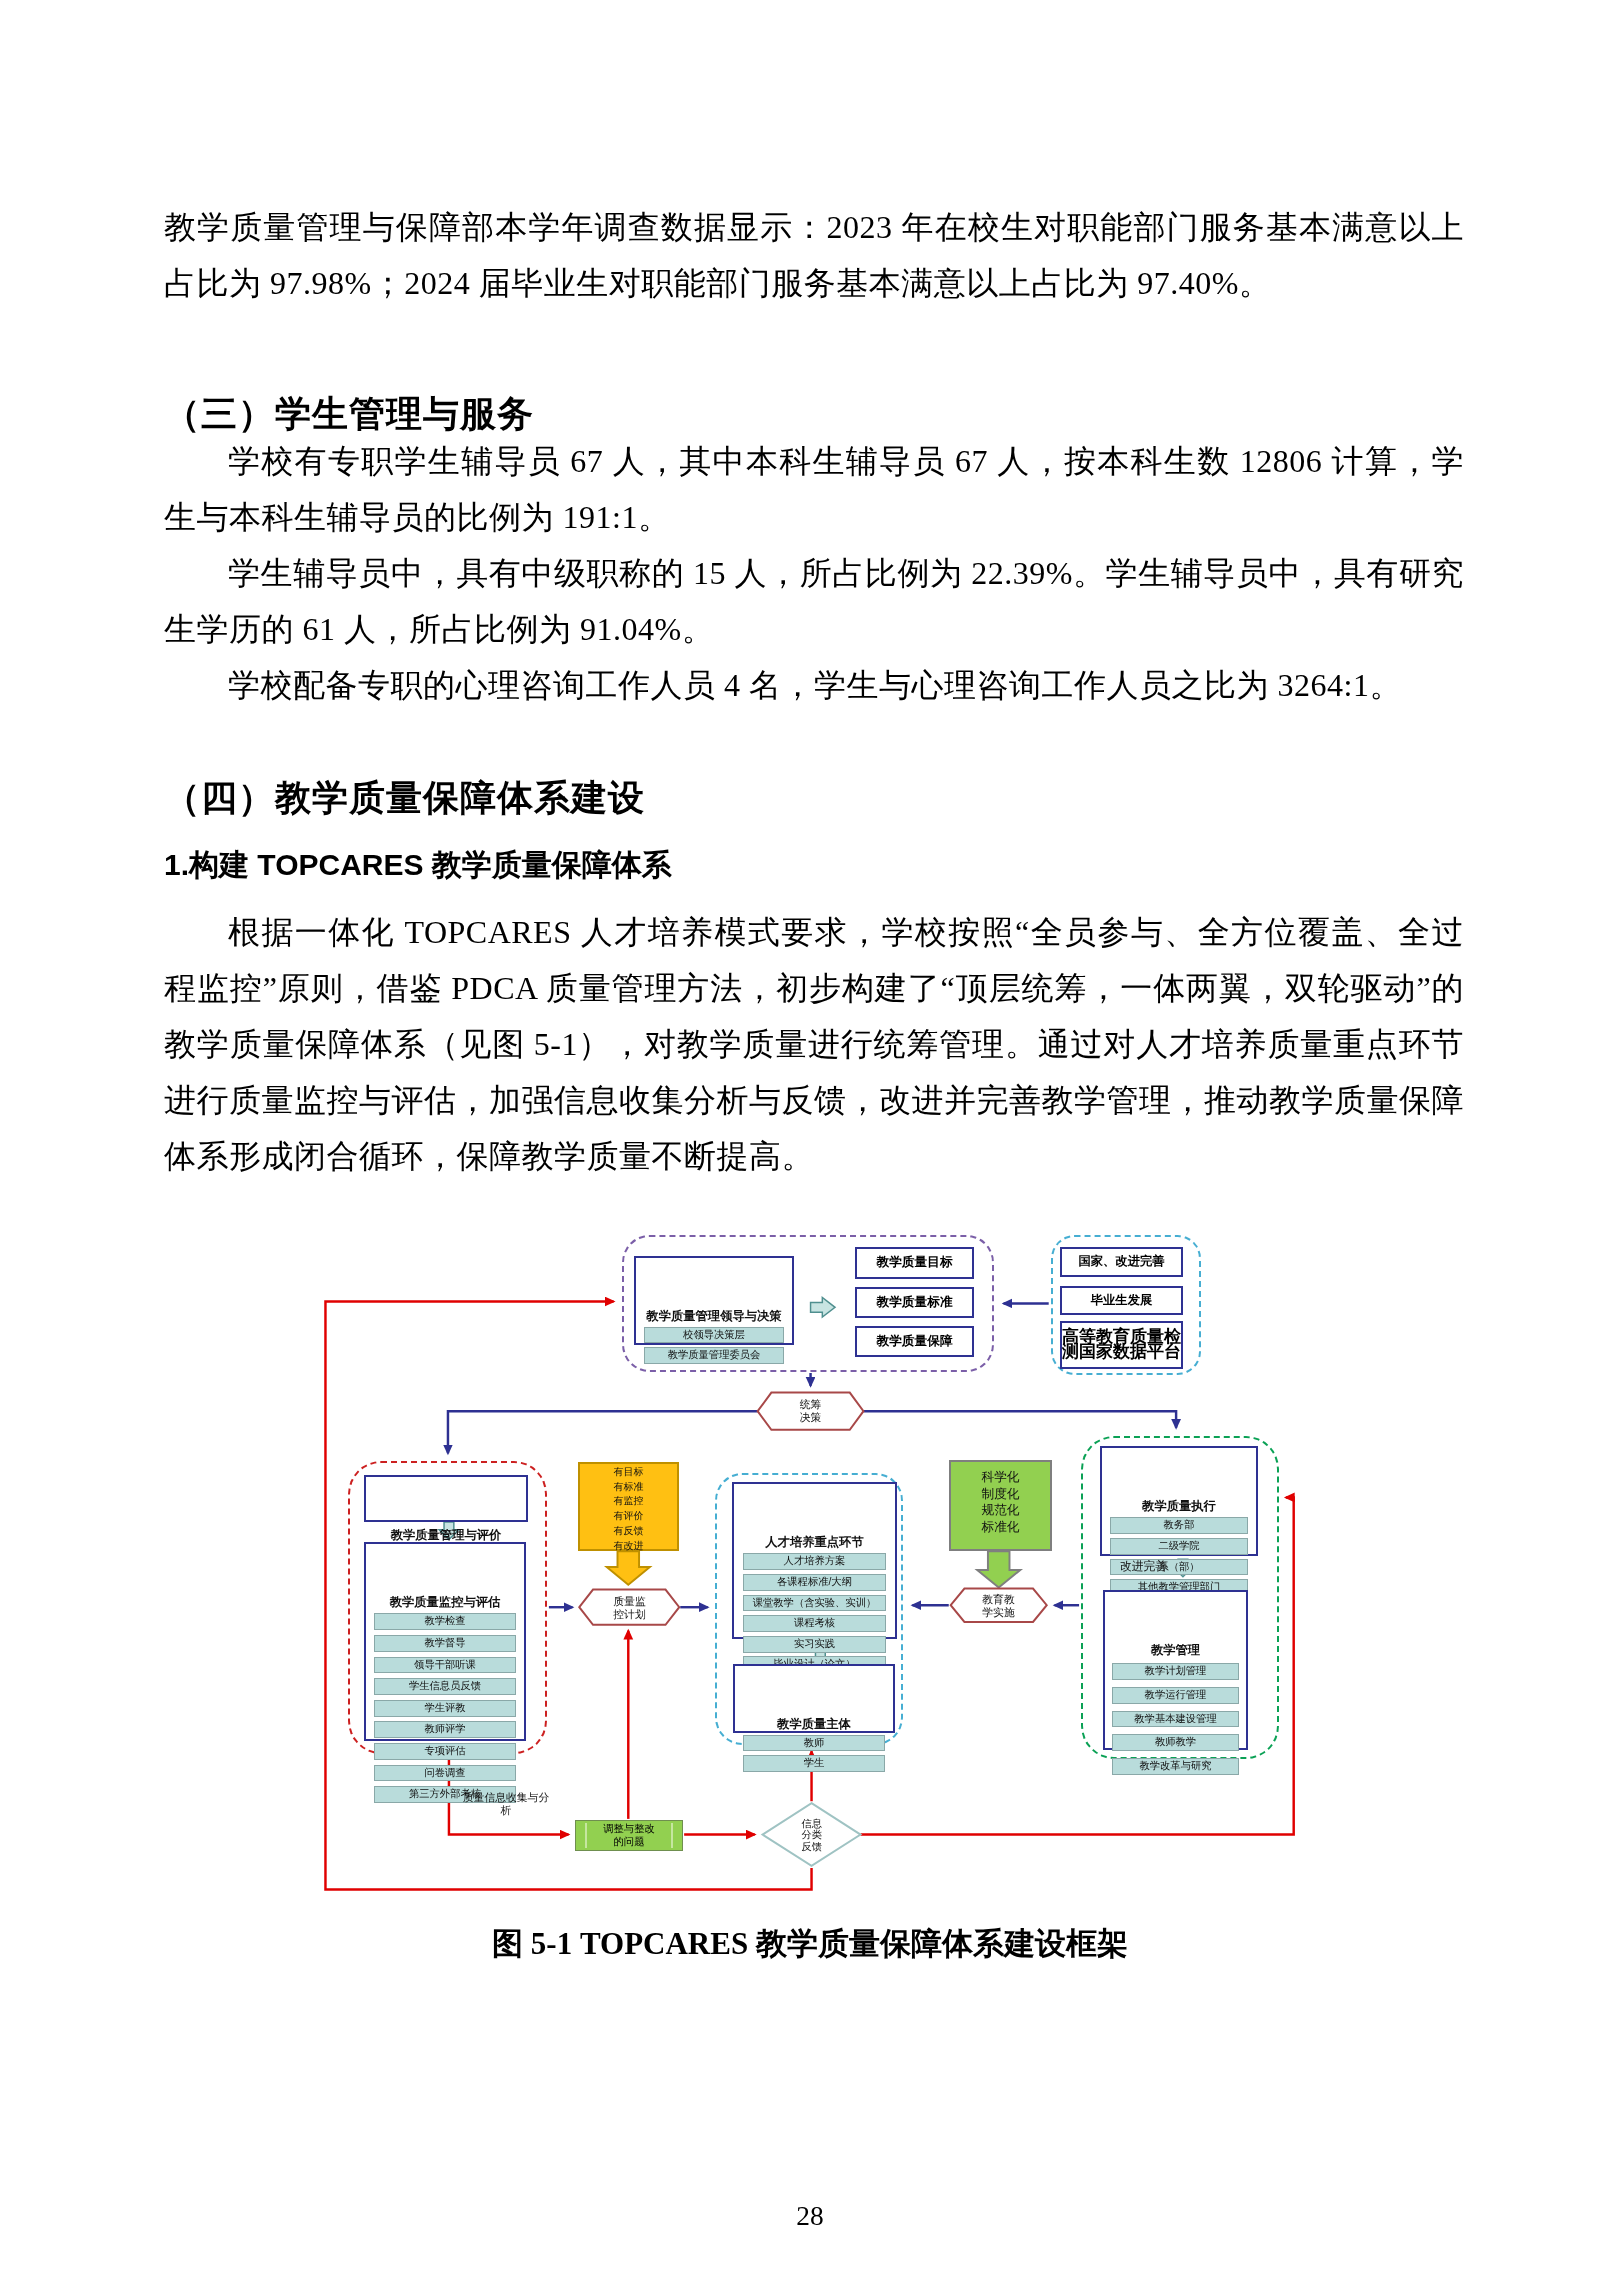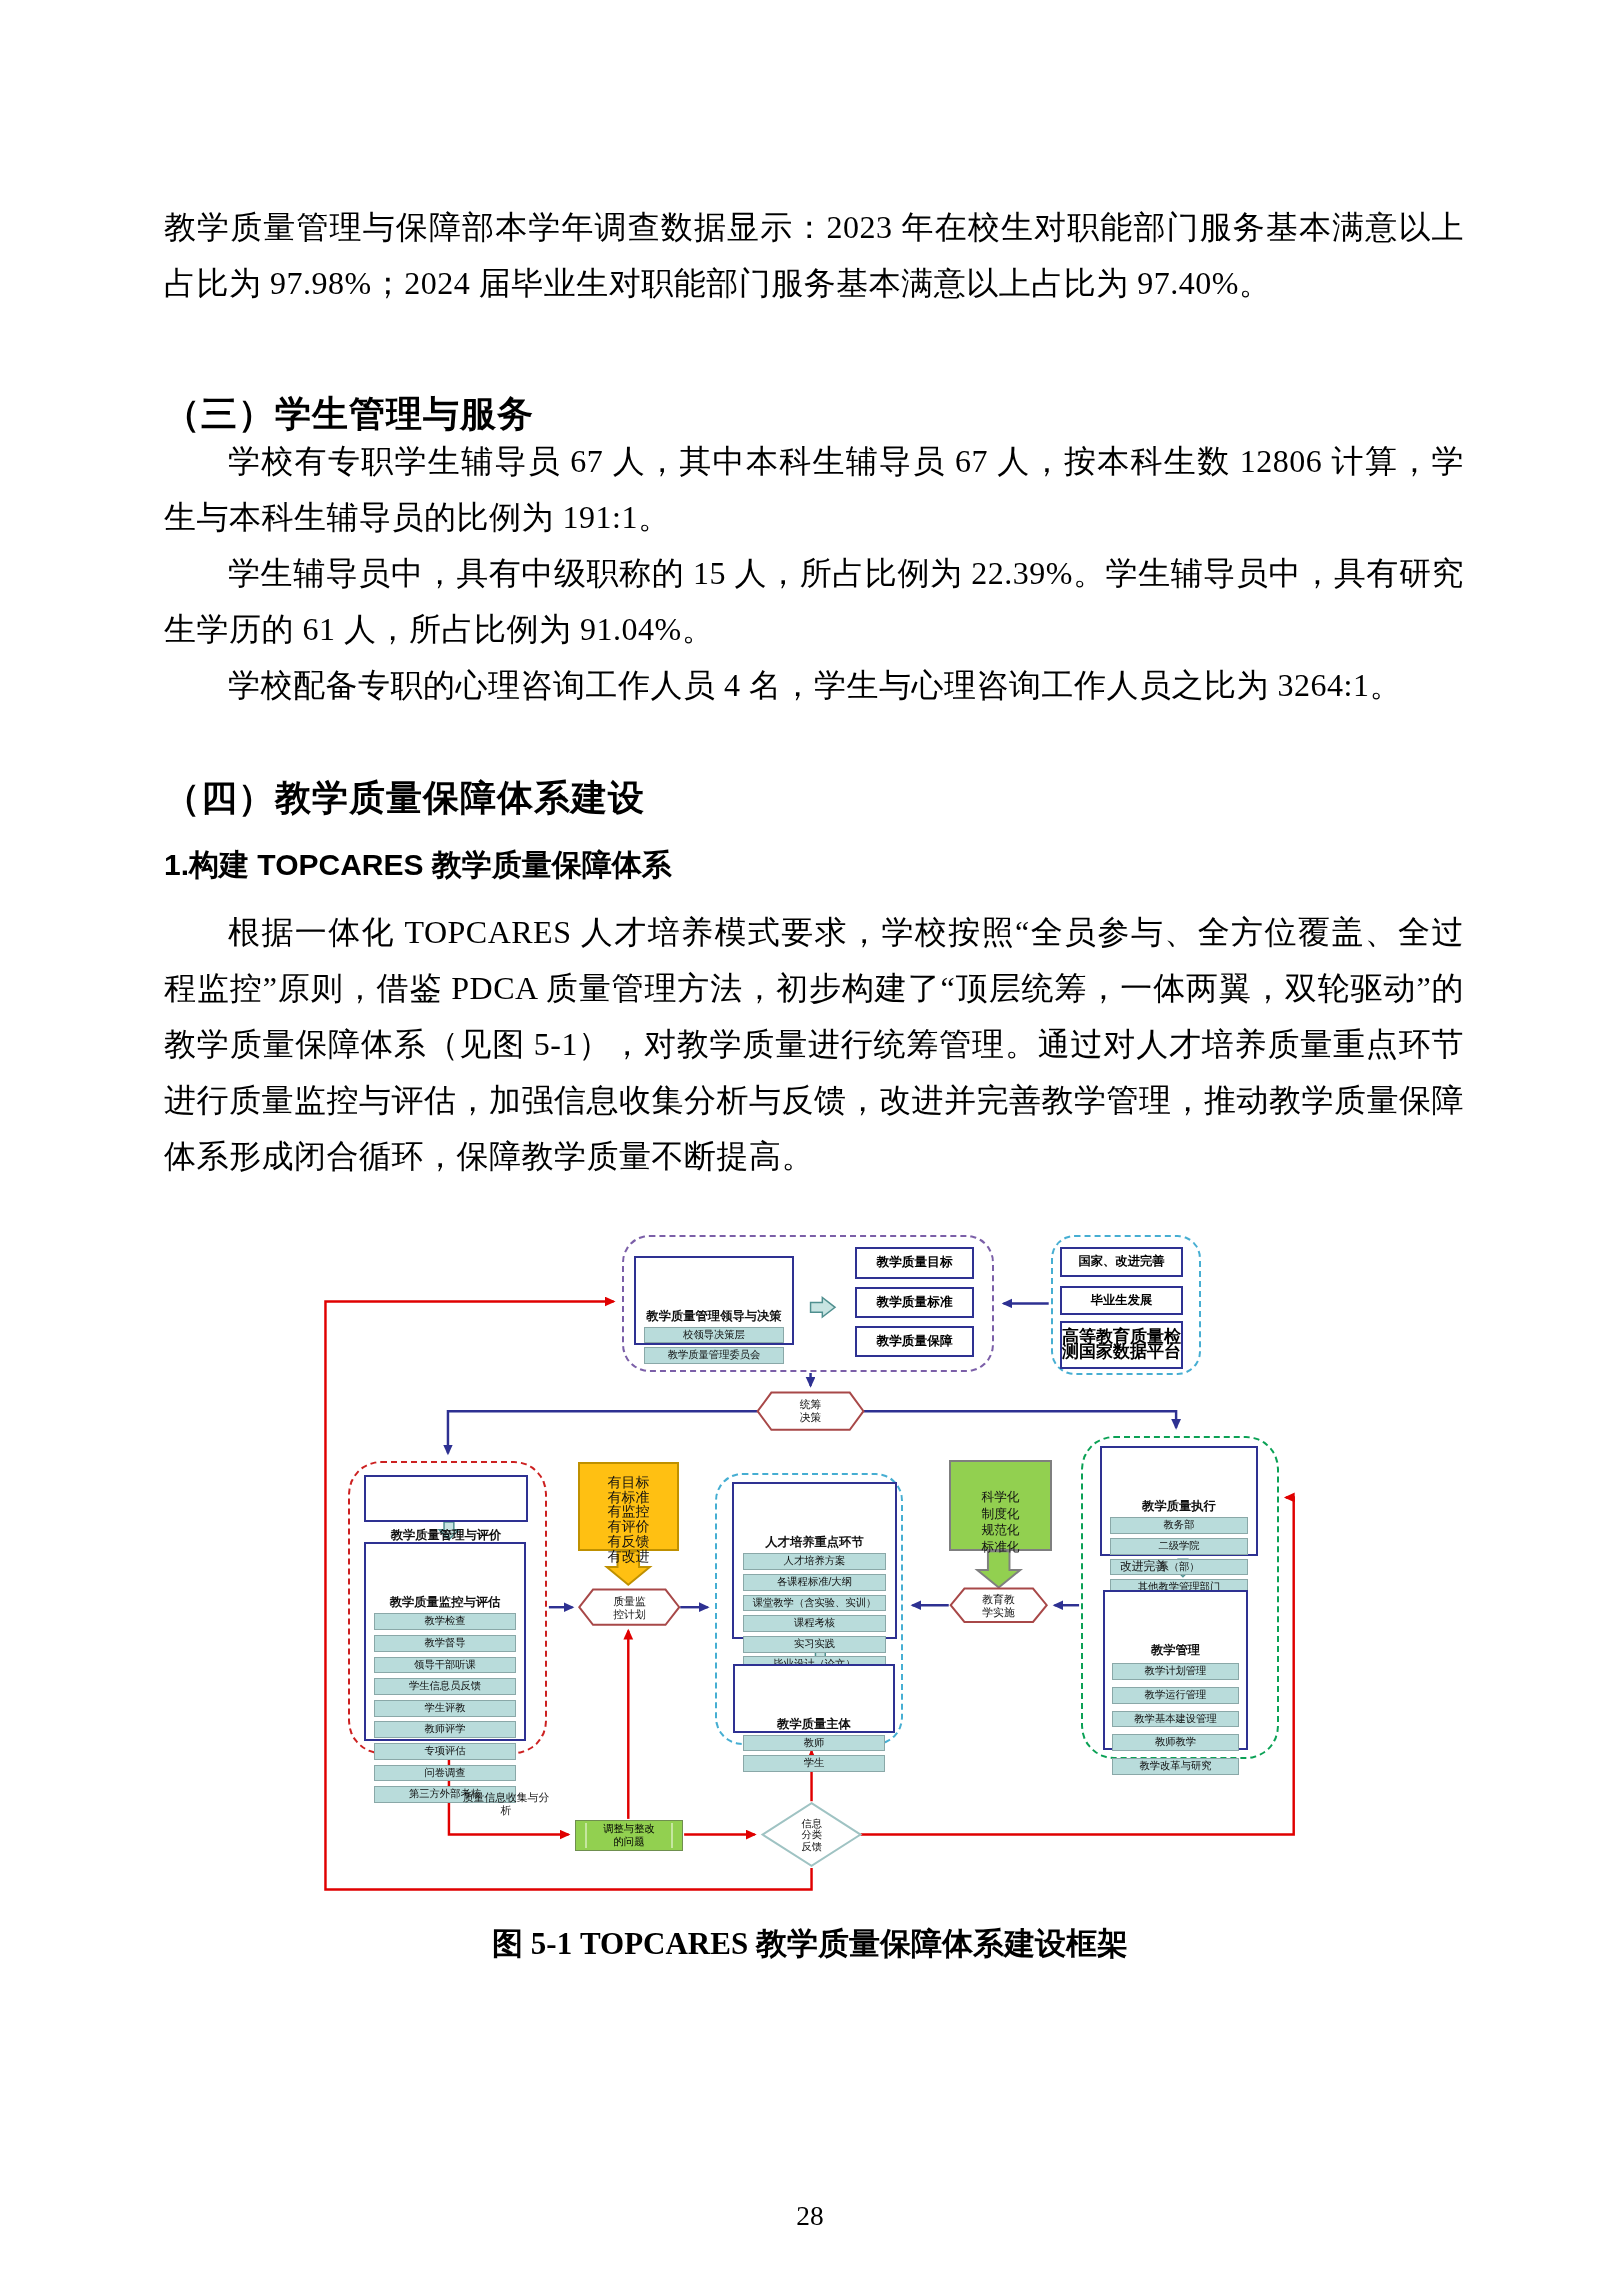--- a/index.html
+++ b/index.html
@@ -26,22 +26,22 @@
   .g-red{border-color:#cc2020;border-radius:33px;}
   .g-green{border-color:#0aa155;border-radius:33px;}
   .wbox{border:2px solid #2e3192;background:#fff;text-align:center;}
   .wbox .ttl{font-weight:600;font-size:12.3px;line-height:14.7px;padding-top:2.9px;color:#111;margin-top:48px;}
   .teal-list{display:flex;flex-direction:column;align-items:center;gap:3.9px;margin-top:3px;}
   .teal-item{background:#b9dcdb;border:1px solid #8aa8a8;width:88%;font-size:10.3px;
              line-height:12.7px;padding:1px 0;text-align:center;color:#111;}
   .goal{border:2px solid #2e3192;background:#fff;display:flex;align-items:center;
         justify-content:center;font-size:12.7px;font-weight:600;text-align:left;line-height:14.7px;}
   .note{color:#111;text-align:center;}
-  .y-note{background:#ffc012;border:2px solid #bf9000;font-size:14px;line-height:14.7px;padding-top:11px;}
-  .gr-note{background:#92d050;border:2px solid #7f7f7f;font-size:12.7px;line-height:16.7px;padding-top:27px;}
+  .y-note{background:#ffc012;border:2px solid #bf9000;font-size:10px;line-height:14.7px;padding-top:1px;}
+  .gr-note{background:#92d050;border:2px solid #7f7f7f;font-size:12.7px;line-height:16.7px;padding-top:7px;}
   .shape-label{position:absolute;z-index:3;text-align:center;color:#111;}
   .adjust{background:#92d050;border:1.5px solid #6f8f4f;font-size:10.3px;line-height:12.7px;
           display:flex;align-items:center;justify-content:center;text-align:center;}
   .adjust .inner{width:61px;}
   .adjust::before,.adjust::after{content:"";position:absolute;top:2px;bottom:2px;width:2px;background:#c6e6a0;}
   .adjust::before{left:8.8px;} .adjust::after{right:8.8px;}
   .small-label{font-size:10.8px;line-height:13.2px;text-align:center;color:#111;}
 </style>
 </head>
 <body>

